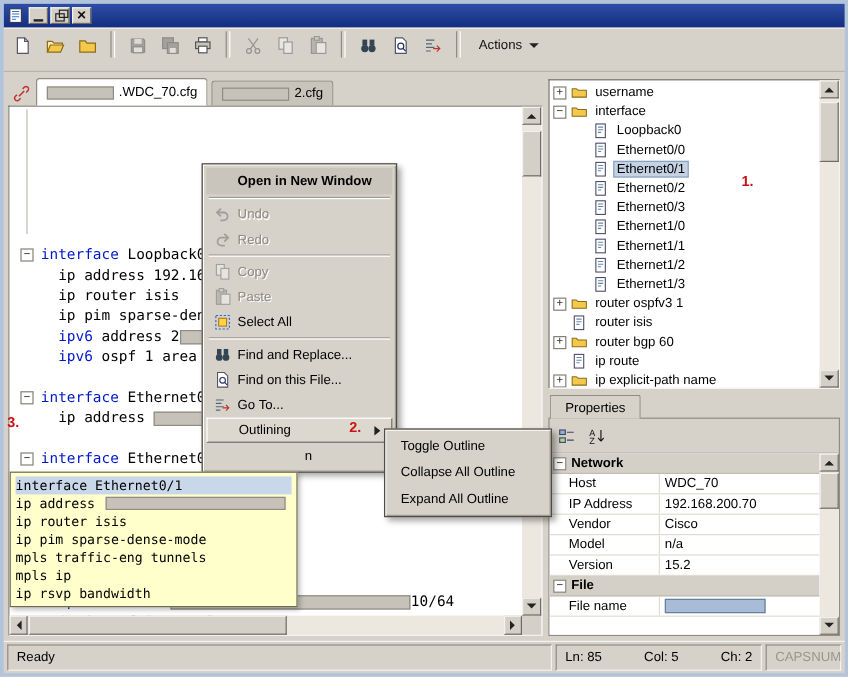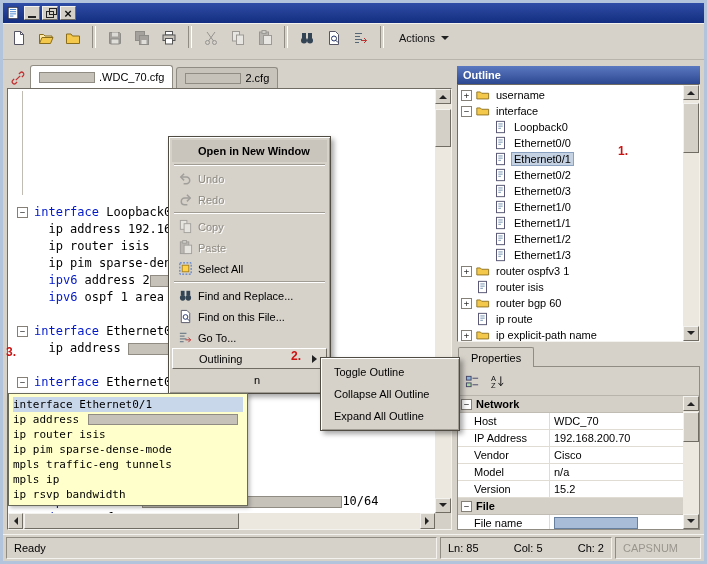--- a/index.html
+++ b/index.html
@@ -96,21 +96,21 @@
   .pg-row{height:17px;display:flex;border-bottom:1px solid #e0dcd4;box-sizing:border-box;}
   .pg-name{width:92px;flex:0 0 auto;padding:2px 2px 0 16px;border-right:1px solid #e0dcd4;box-sizing:border-box;overflow:hidden;white-space:nowrap;}
   .pg-value{flex:1;padding:0 4px;display:flex;align-items:center;overflow:hidden;white-space:nowrap;}
   .redacted-blue{width:84px;height:12px;background:#a8bcd8;border:1px solid #68809f;box-sizing:border-box;display:inline-block;}
 
   
   .statusbar{height:22px;display:flex;align-items:stretch;gap:3px;padding:2px 3px;border-top:1px solid #f4f2ee;flex:0 0 auto;font-size:11px;}
   .sb-cell{border:1px solid;border-color:#908c84 #f4f2ee #f4f2ee #908c84;display:flex;align-items:center;padding:0 7px;box-sizing:border-box;}
   .cell-msg{flex:1;}
   .cell-pos{width:172px;justify-content:space-between;}
-  .cell-keys{width:86px;color:#9a968e;}
+  .cell-keys{width:63px;justify-content:space-between;color:#9a968e;}
 
   
   .ctx-menu{position:absolute;left:165px;top:133px;width:163px;background:#d6d2ca;border:1px solid #504c44;box-shadow:inset 1px 1px 0 #fff,inset -1px -1px 0 #a09c94,3px 3px 5px rgba(0,0,0,.35);padding:3px;z-index:50;box-sizing:border-box;}
   .menu-item{height:21px;display:flex;align-items:center;font-size:11px;position:relative;padding-right:12px;box-sizing:border-box;}
   .menu-item.first{height:22px;font-weight:bold;background:#c9c5bd;}
   .mi-icon{width:26px;display:flex;align-items:center;justify-content:center;flex:0 0 auto;}
   .mi-icon svg{width:15px;height:15px;}
   .menu-item.disabled{color:#8e8a82;text-shadow:1px 1px 0 #fff;}
   .menu-item.disabled .mi-icon{filter:grayscale(1) opacity(.4);}
   .menu-item.hl{background:#dcd8d0;border:1px solid;border-color:#fff #706c64 #706c64 #fff;}
@@ -334,23 +334,20 @@
               <span class="tri tri-right"></span>
             </div>
           </div>
         <div class="sb-corner"></div>
       </div>
     </div>
 
     <div class="splitter"></div>
 
     <div class="right-pane">
-      <div class="outline-header">
-          <span>Outline</span>
-        </div>
       <div class="tree-frame">
         <div class="tree" id="tree">
             <div class="titem" style="padding-left: 3px;">
               <span class="expander">+</span>
               <span class="icon">
                 <svg viewBox="0 0 16 16">
                   <path d="M1.5 12.5v-8h4l1.5 1.5h8v6.5z" fill="#f4c84a" stroke="#8a6d1a"></path>
                 </svg>
               </span>
               <span class="tlabel">username</span>

